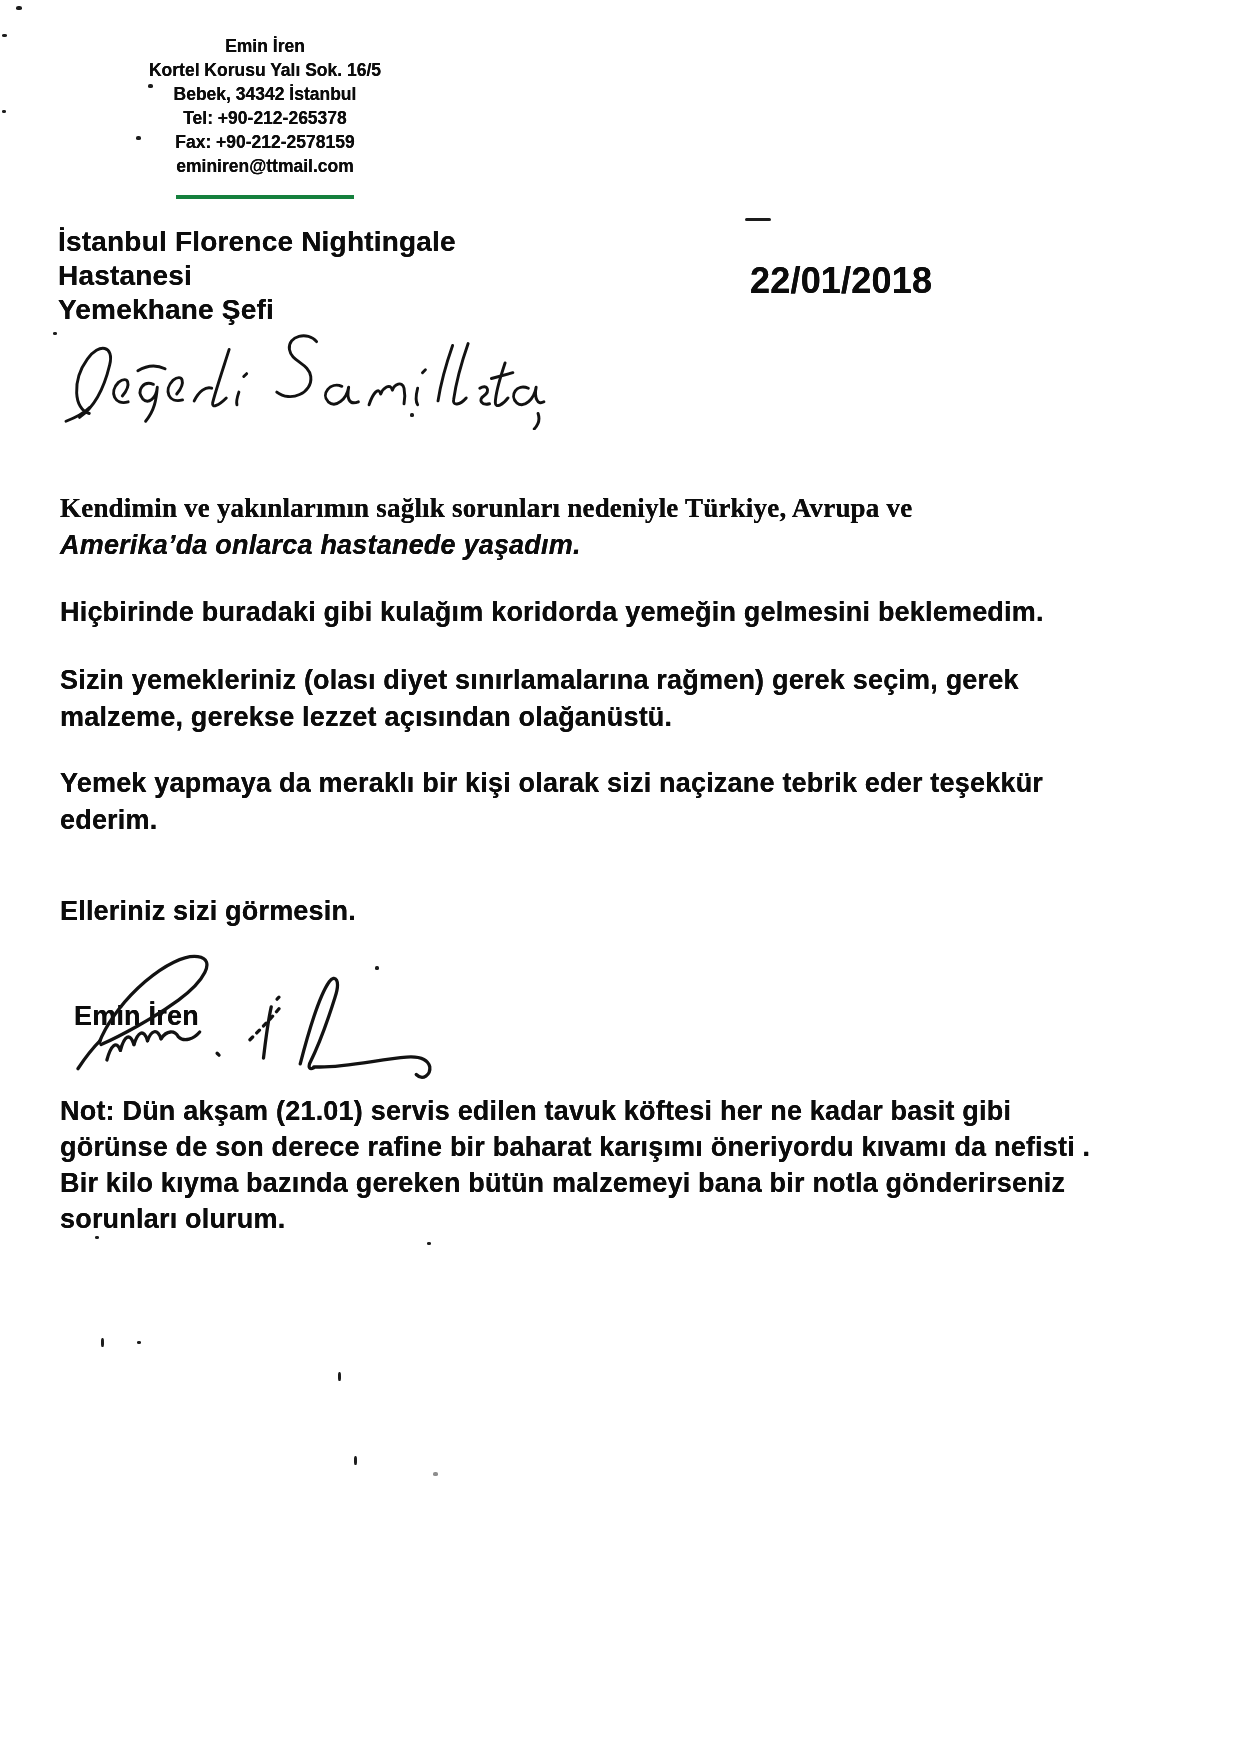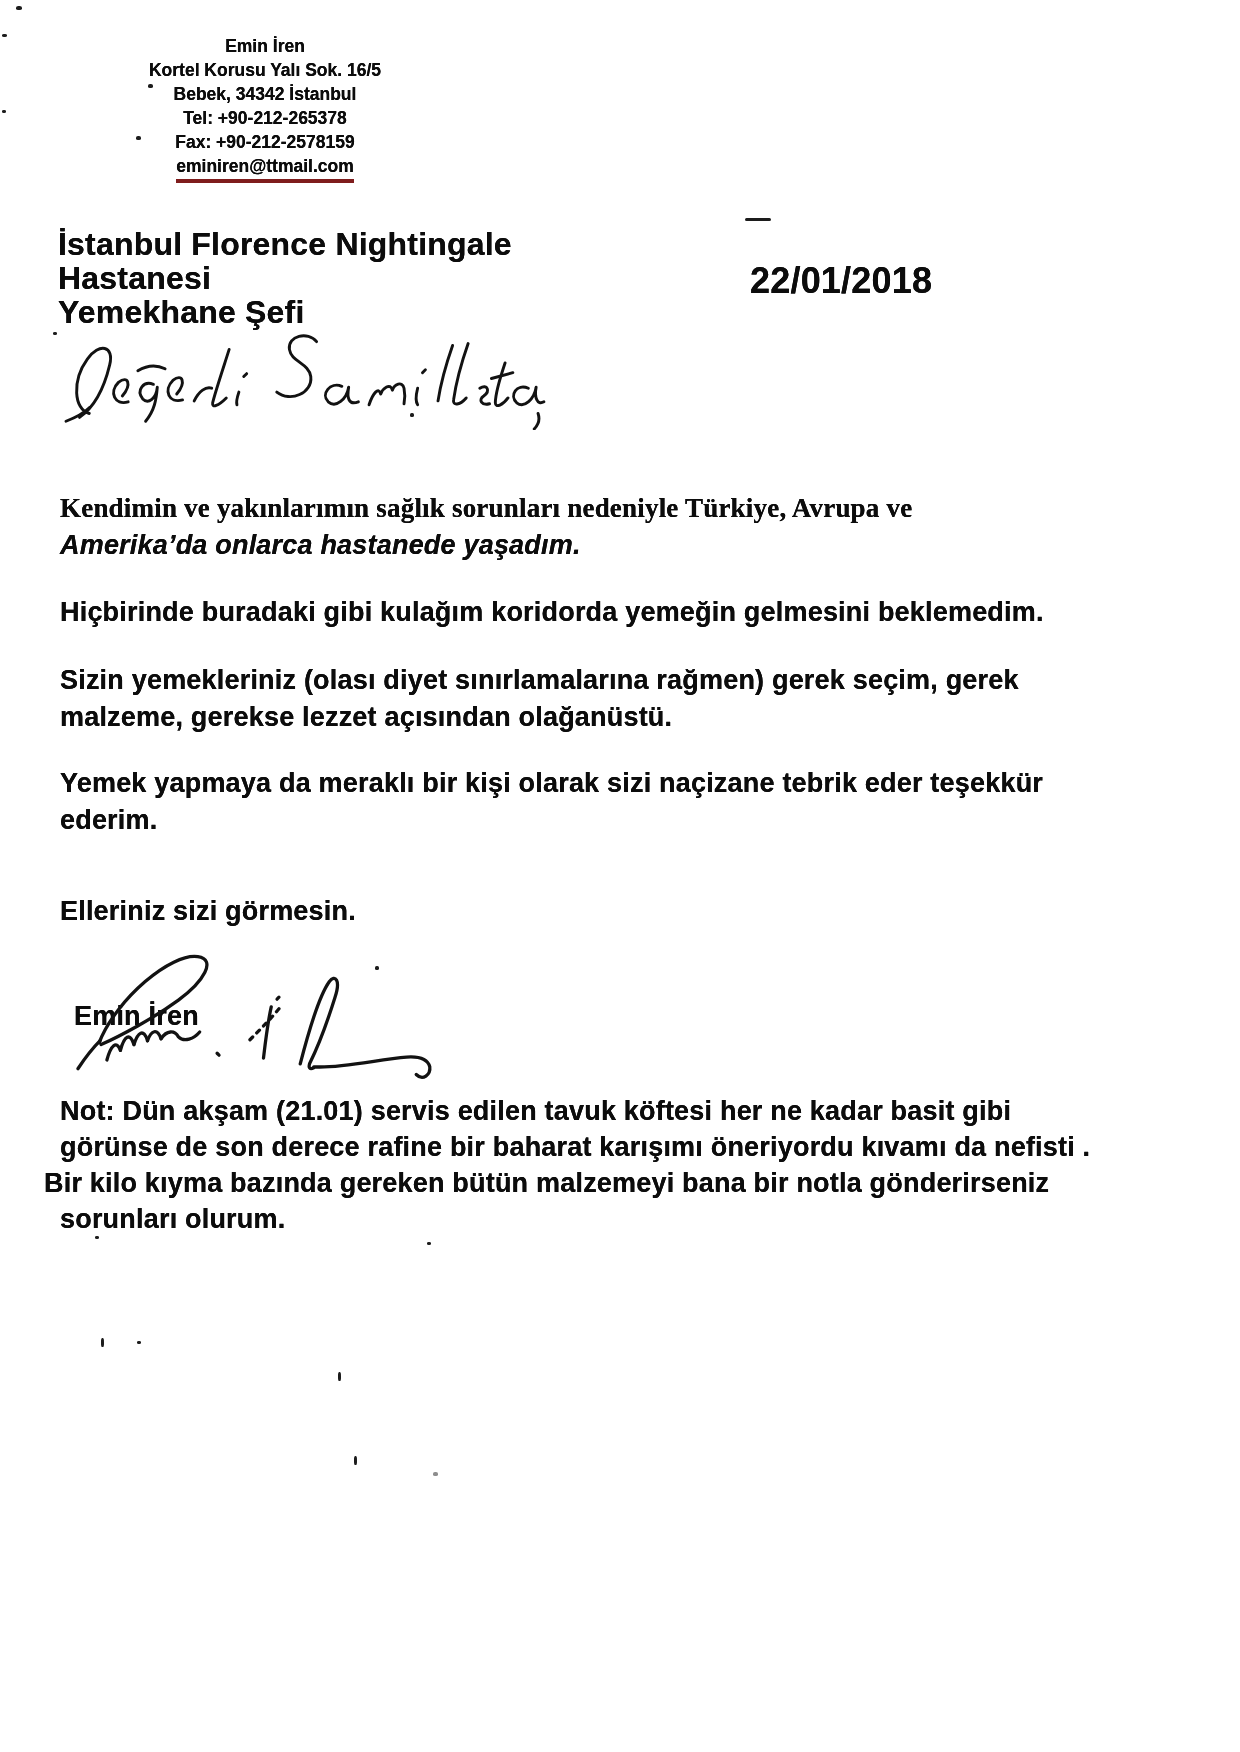--- a/index.html
+++ b/index.html
@@ -13,28 +13,28 @@
     overflow:hidden;
   }
   .t{
     position:absolute;
     white-space:nowrap;
     font-weight:700;
     letter-spacing:.2px;
     text-shadow:0 0 .6px #000;
   }
   .body-line{font-size:27px;}
-  .recip-line{font-size:32px;text-align:center;}
+  .recip-line{font-size:28px;text-align:center;}
   .date-line{font-size:36px;}
   .hdr{
     position:absolute;left:100px;top:34px;width:330px;
     text-align:center;font-weight:700;font-size:17.5px;line-height:24px;
     text-shadow:0 0 .5px #000;
   }
-  .hdr-email{display:inline-block;border-bottom:4px solid #7f1d1d;padding-bottom:1px;}
+  .hdr-email{display:inline-block;border-bottom:4px solid #15803d;padding-bottom:17px;}
   .hand{position:absolute;}
   .hand svg{display:block;}
   .hand path{fill:none;stroke:#121212;stroke-width:3;stroke-linecap:round;stroke-linejoin:round;}
   .sig path{stroke-width:3.4;}
   .speck{position:absolute;background:#1c1c1c;border-radius:40%;}
 </style>
 </head>
 <body>
 
 <div class="page">
@@ -132,21 +132,21 @@
       <path d="M214,56 l2,-2"></path>
 
       <path d="M238,123 C246,92 258,52 268,38 C274,30 280,36 274,54 C264,86 254,110 248,122 C246,127 248,129 252,127"></path>
 
       <path d="M252,126 C280,128 320,118 348,116 C362,115 370,119 372,126 C373,134 365,141 358,134"></path>
     </svg>
   </div>
 
   <div class="t body-line" style="left:60px;top:1096px;">Not: Dün akşam (21.01) servis edilen tavuk köftesi her ne kadar basit gibi</div>
   <div class="t body-line" style="left:60px;top:1132px;">görünse de son derece rafine bir baharat karışımı öneriyordu kıvamı da nefisti .</div>
-  <div class="t body-line" style="left:44px;top:1168px;">Bir kilo kıyma bazında gereken bütün malzemeyi bana bir notla gönderirseniz</div>
+  <div class="t body-line" style="left:60px;top:1168px;">Bir kilo kıyma bazında gereken bütün malzemeyi bana bir notla gönderirseniz</div>
   <div class="t body-line" style="left:60px;top:1204px;">sorunları olurum.</div>
 
   <div class="speck" style="left:16px;top:6px;width:6px;height:4px;"></div>
   <div class="speck" style="left:2px;top:34px;width:5px;height:3px;"></div>
   <div class="speck" style="left:148px;top:84px;width:5px;height:4px;"></div>
   <div class="speck" style="left:2px;top:110px;width:4px;height:3px;"></div>
   <div class="speck" style="left:136px;top:136px;width:5px;height:4px;"></div>
   <div class="speck" style="left:745px;top:218px;width:26px;height:3px;border-radius:2px;"></div>
   <div class="speck" style="left:53px;top:332px;width:4px;height:3px;"></div>
   <div class="speck" style="left:410px;top:413px;width:4px;height:4px;"></div>

